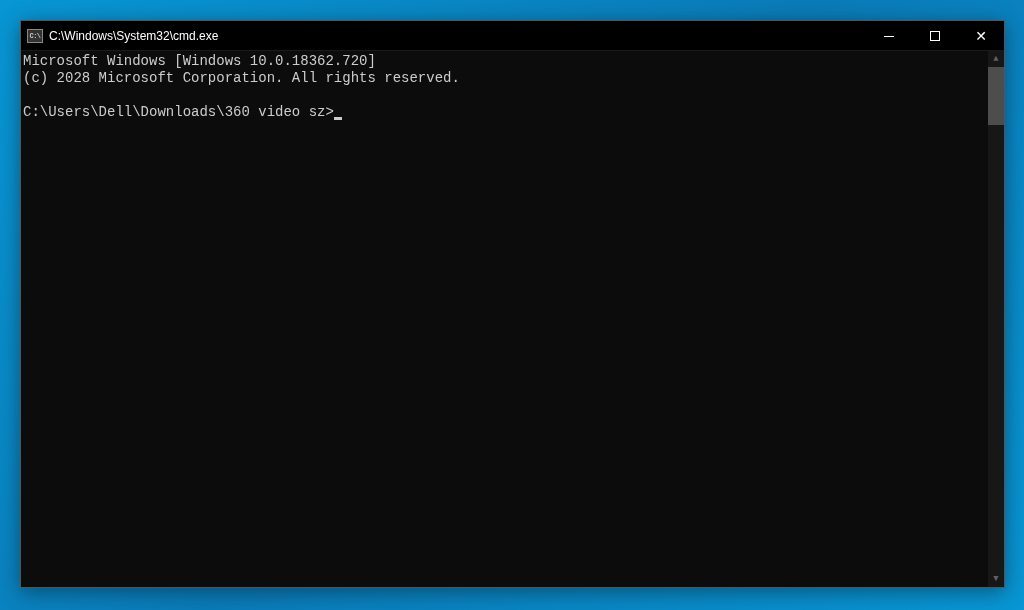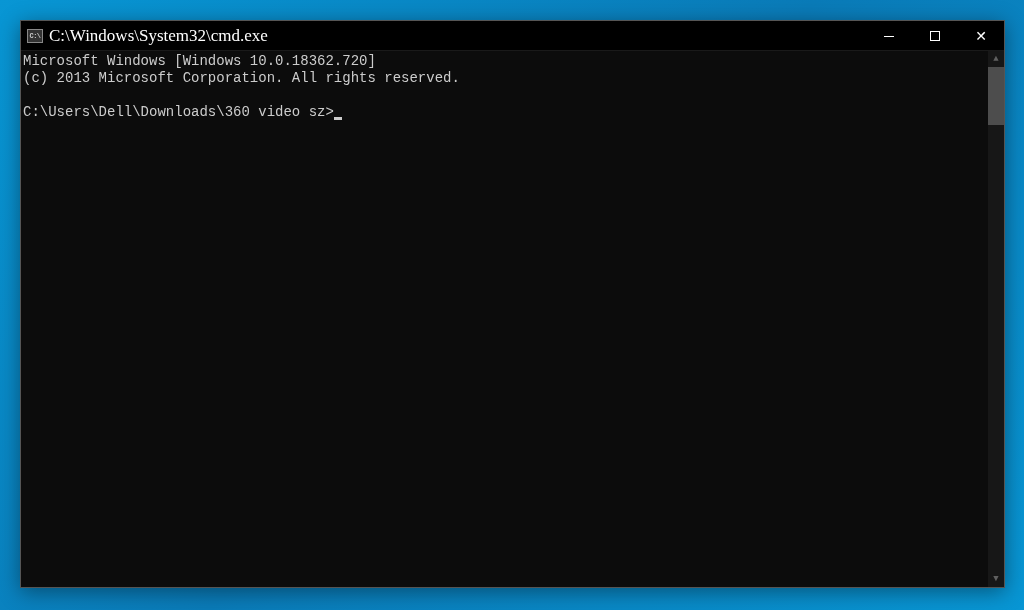--- a/index.html
+++ b/index.html
@@ -49,22 +49,22 @@
       display: flex;
       align-items: center;
       justify-content: center;
       font-size: 7px;
       color: #ccc;
       font-weight: bold;
       letter-spacing: -0.5px;
     }
     .title-text {
       color: #ffffff;
-      font-size: 17px;
-      font-family: Liberation Serif, serif;
+      font-size: 12px;
+      font-family: Liberation Sans, sans-serif;
     }
     .titlebar-buttons {
       display: flex;
       height: 100%;
     }
     .titlebar-btn {
       width: 46px;
       height: 30px;
       display: flex;
       align-items: center;
@@ -163,21 +163,21 @@
       <div class="titlebar-btn">
         <div class="maximize-box"></div>
       </div>
       <div class="titlebar-btn close">
         <span class="close-x">✕</span>
       </div>
     </div>
   </div>
   <div class="terminal-body">
     <div class="terminal-content"><span>Microsoft Windows [Windows 10.0.18362.720]</span>
-<span>(c) 2013 Microsoft Corporation. All rights reserved.</span>
+<span>(c) 2028 Microsoft Corporation. All rights reserved.</span>
 
 <span class="prompt-line"><span>C:\Users\Dell\Downloads\360 video sz&gt;</span><span class="cursor"></span></span></div>
     <div class="scrollbar">
       <div class="scroll-arrow">▲</div>
       <div class="scroll-track">
         <div class="scroll-thumb"></div>
       </div>
       <div class="scroll-arrow">▼</div>
     </div>
   </div>

